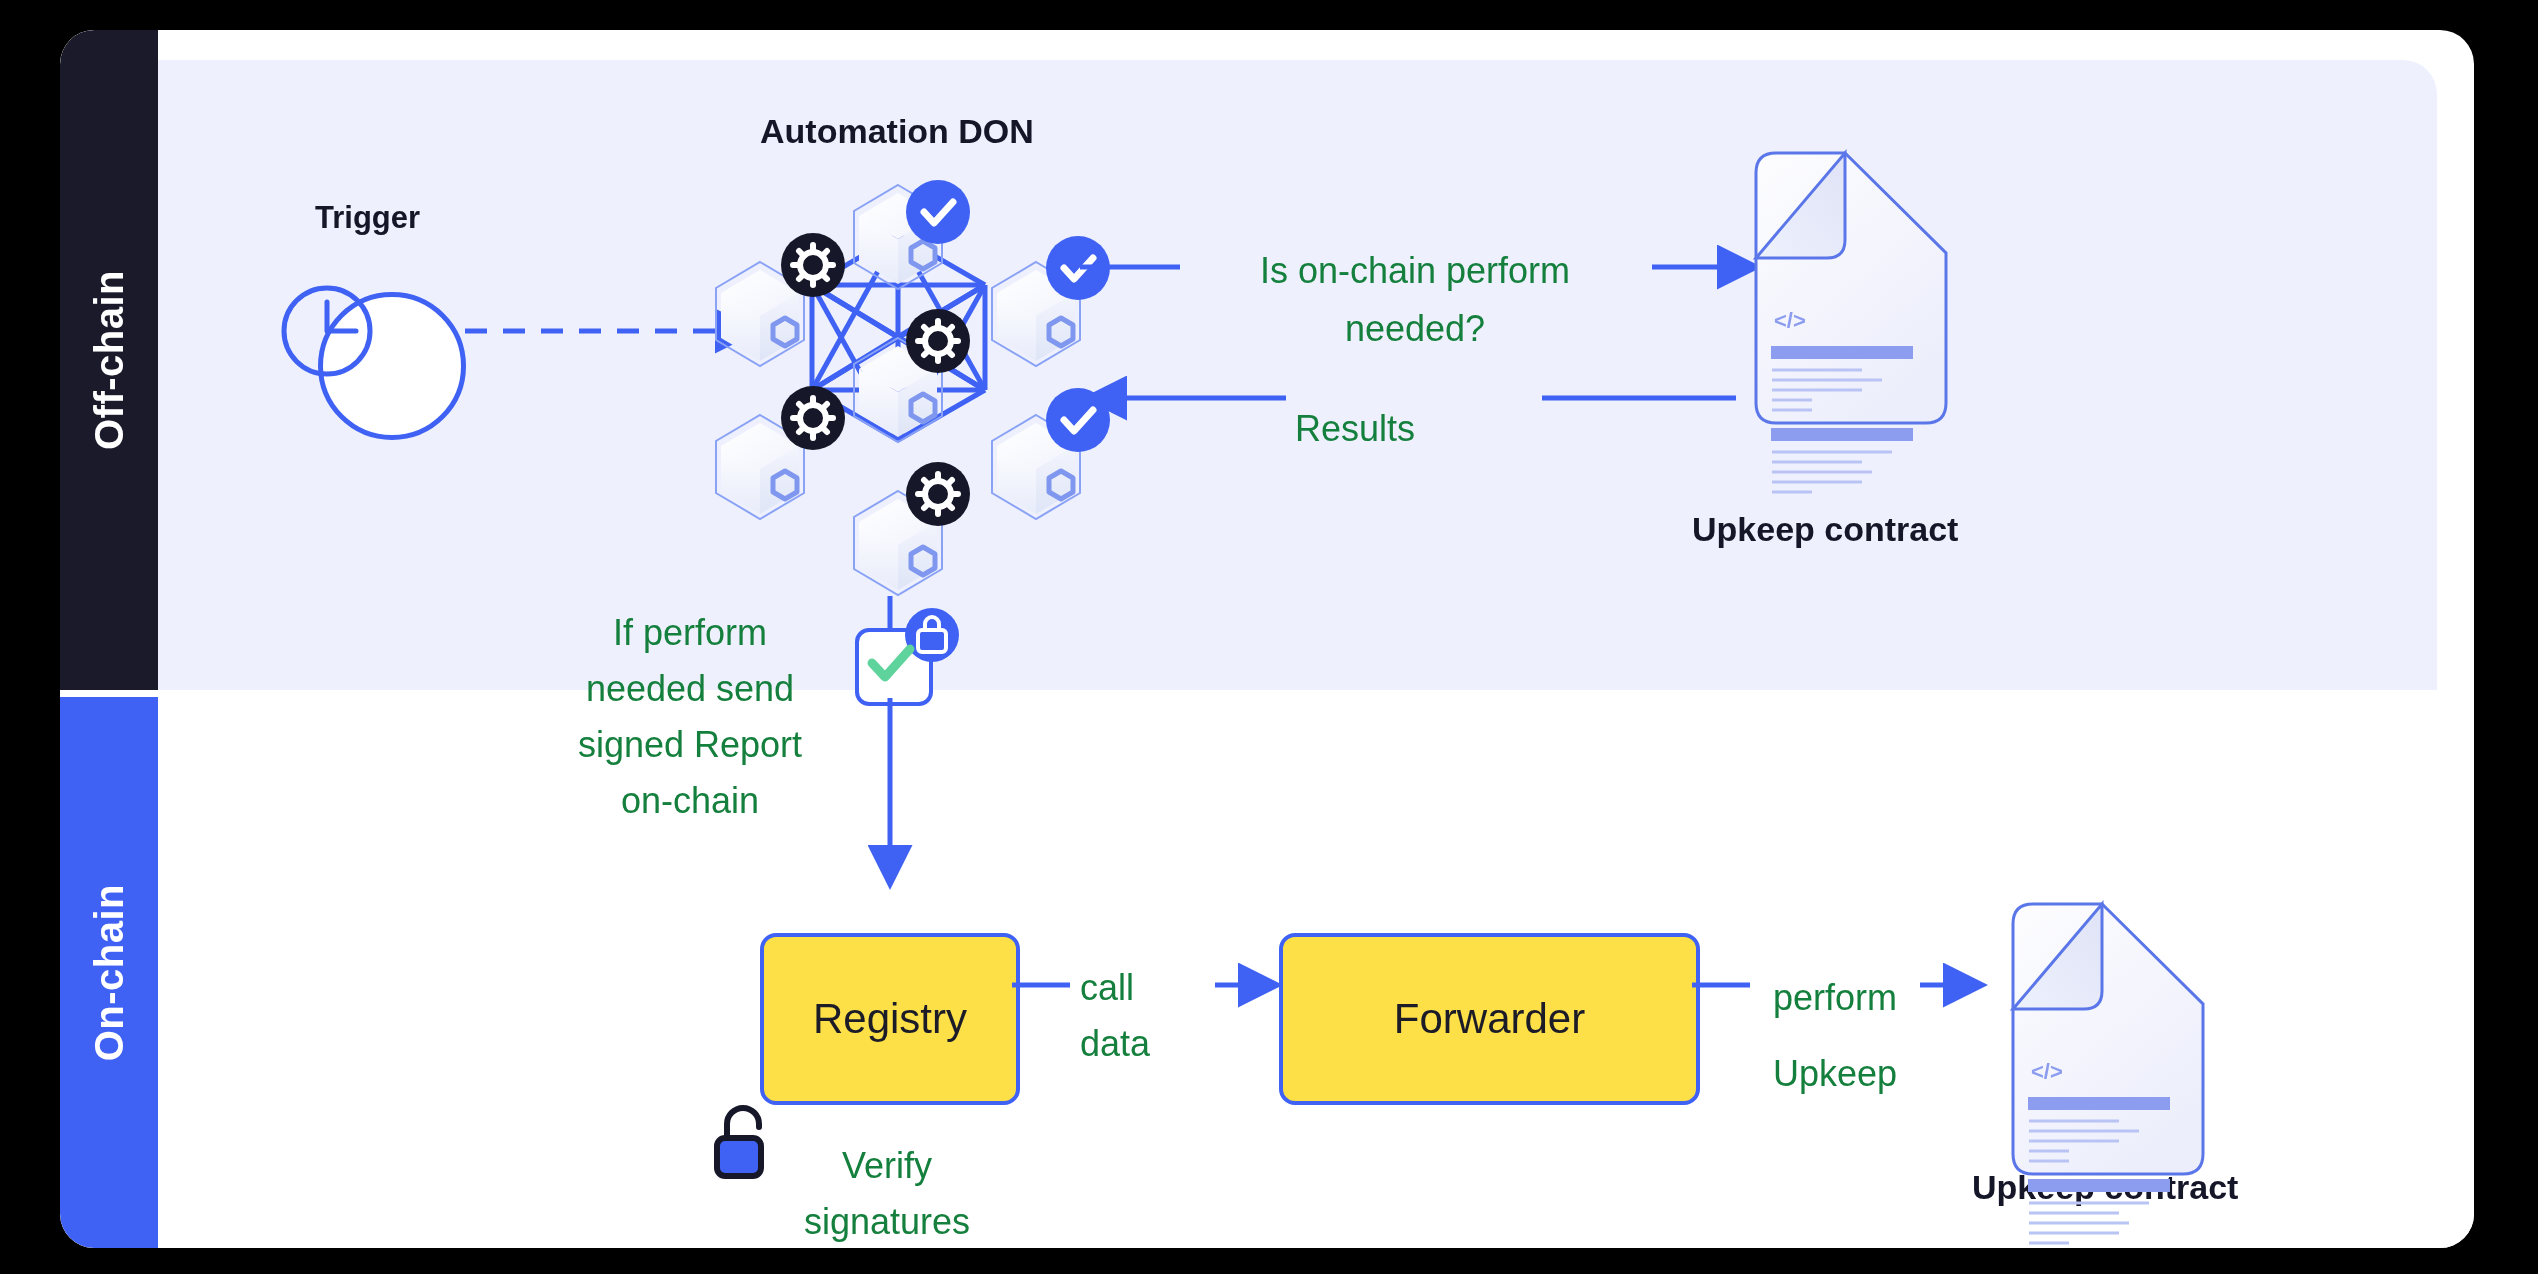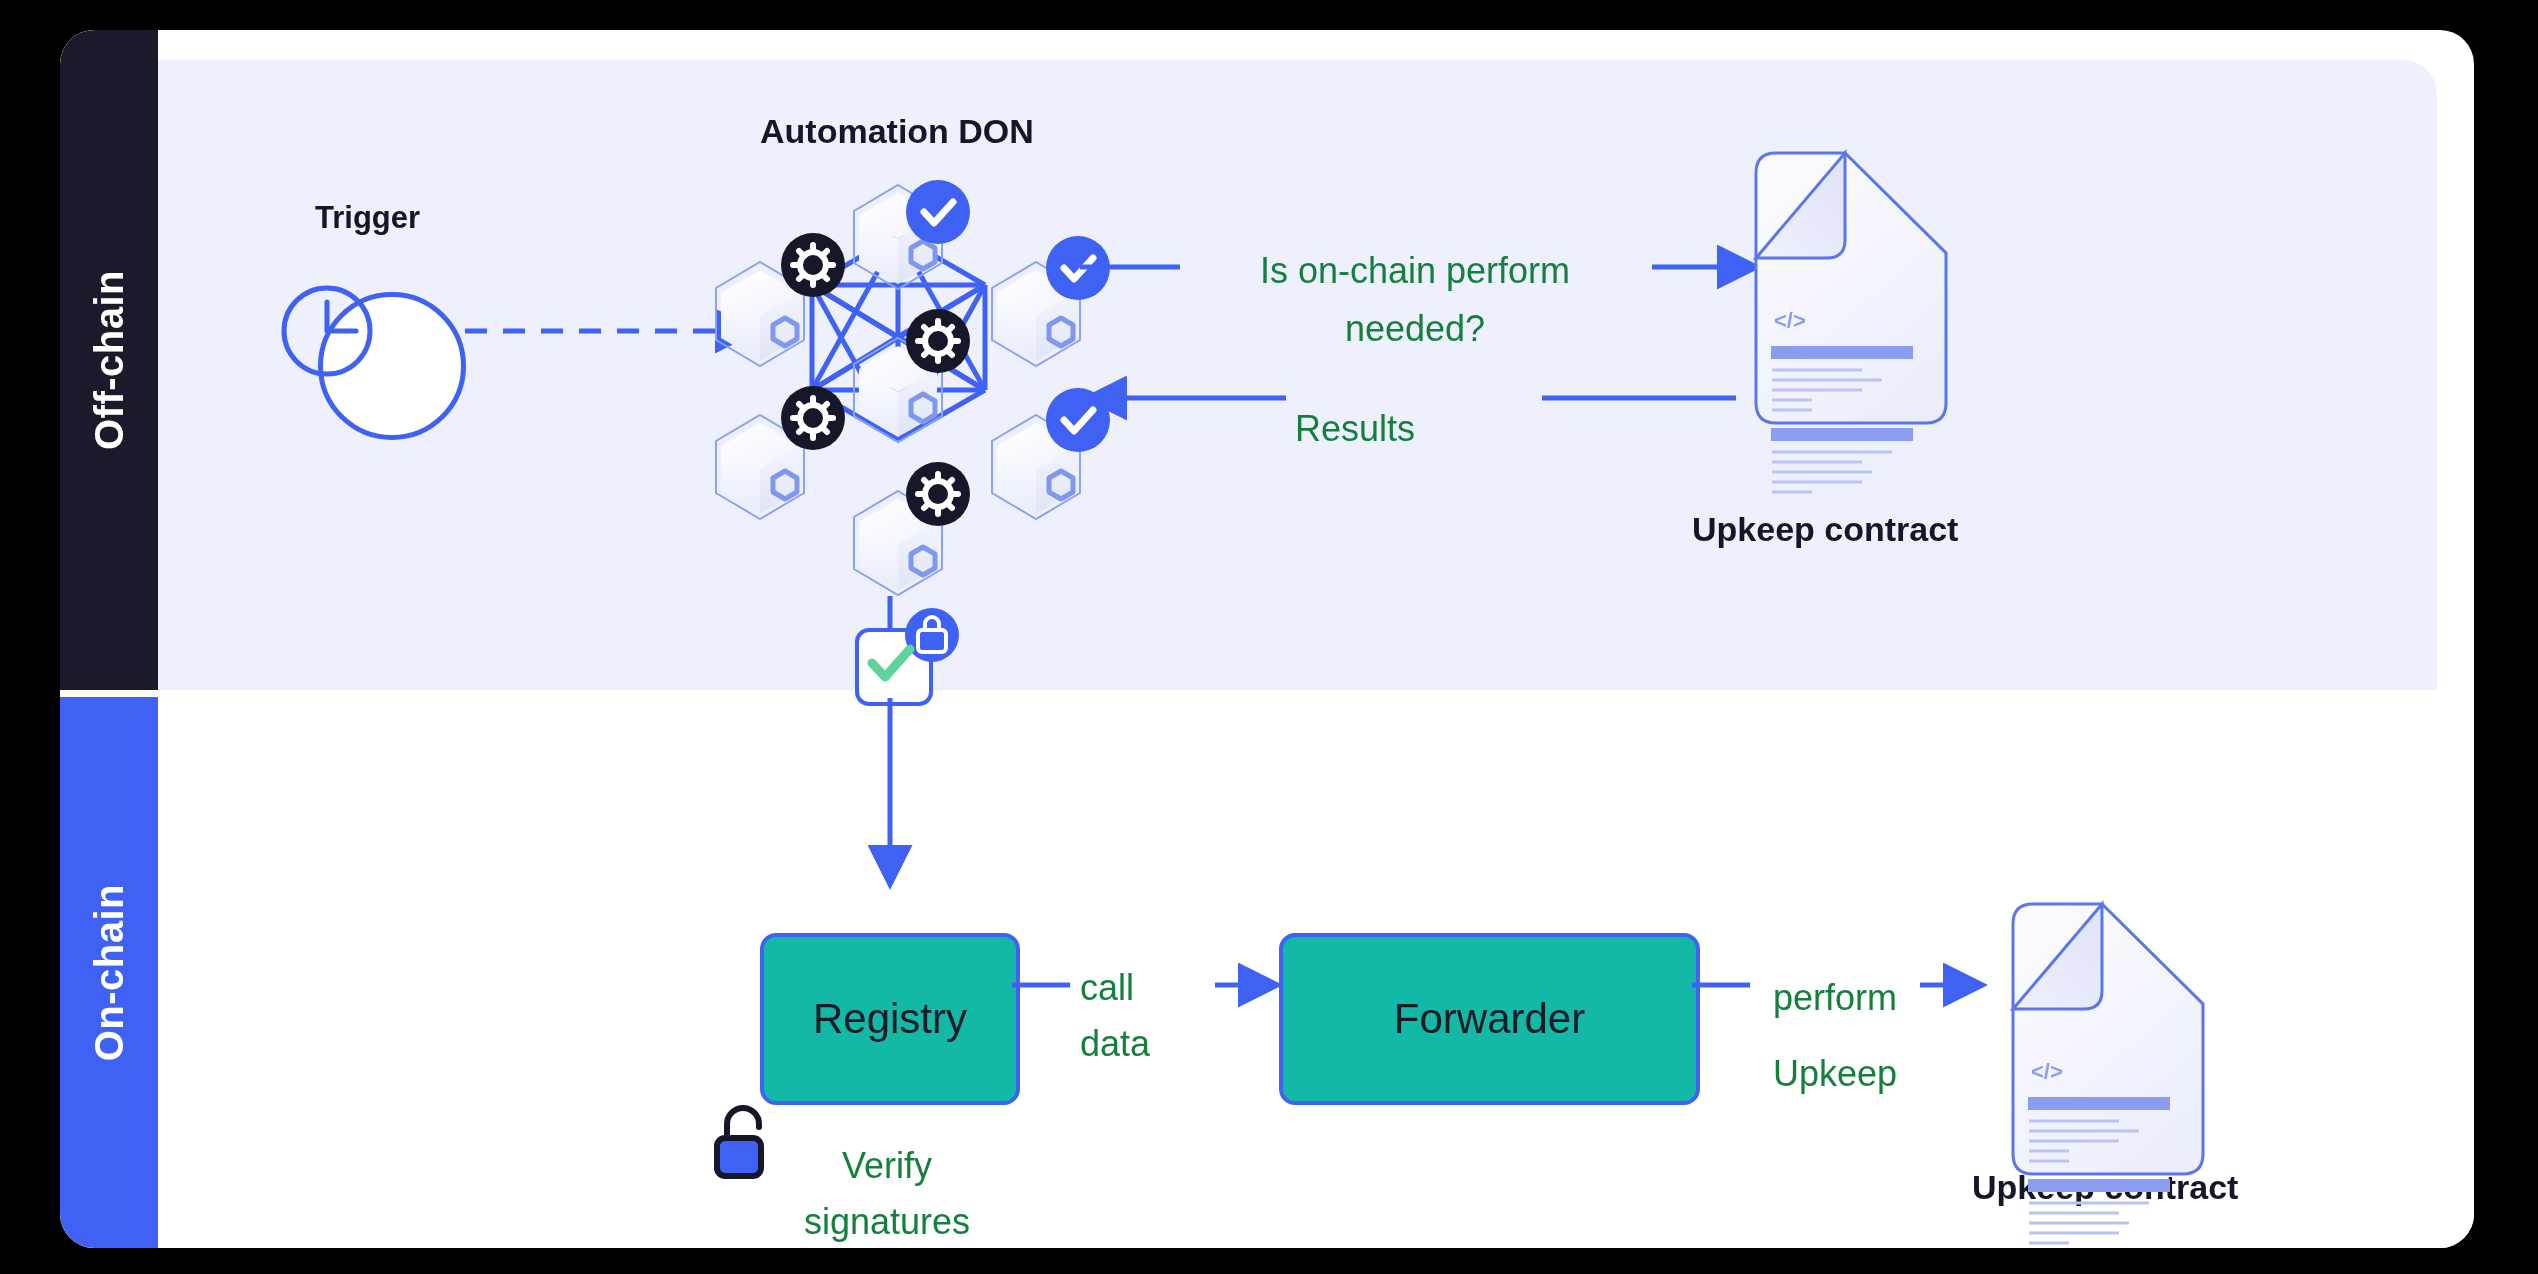--- a/index.html
+++ b/index.html
@@ -36,21 +36,21 @@
   #results-text{left:1235px;top:378px;font-size:36px;}
   #perform-text{left:480px;top:575px;font-size:36px;line-height:56px;text-align:center;width:300px;}
   #calldata-text{left:1020px;top:930px;font-size:36px;line-height:56px;text-align:left;width:120px;}
   #performupkeep-text{left:1680px;top:930px;font-size:36px;line-height:76px;text-align:center;width:190px;}
   #verify-text{left:722px;top:1108px;font-size:36px;line-height:56px;text-align:center;width:210px;}
 
   
   #trigger-circle{position:absolute;left:258px;top:262px;width:138px;height:138px;border:5px solid #3f62f4;border-radius:50%;background:#fff;}
 
   
-  .procbox{position:absolute;background:#14b8a6;border:4px solid #3f62f4;border-radius:16px;
+  .procbox{position:absolute;background:#fde047;border:4px solid #3f62f4;border-radius:16px;
            display:flex;align-items:center;justify-content:center;font-size:42px;color:#1c1c28;}
   #registry-box{left:700px;top:903px;width:252px;height:164px;}
   #forwarder-box{left:1219px;top:903px;width:413px;height:164px;}
 
   
   #report-badge{position:absolute;left:795px;top:598px;width:70px;height:70px;background:#fff;border:4px solid #3f62f4;border-radius:14px;}
   #report-lock{position:absolute;left:845px;top:578px;width:54px;height:54px;background:#3f62f4;border-radius:50%;}
 
   svg.ov{position:absolute;left:0;top:0;width:2414px;height:1218px;pointer-events:none;}
 </style>
@@ -69,20 +69,24 @@
     <div class="rail" id="rail-on">
       <span>On-chain</span>
     </div>
 
     <div class="lbl bold" id="trigger-title">Trigger</div>
     <div class="lbl bold" id="don-title">Automation DON</div>
     <div class="lbl grey" id="q-text">Is on-chain perform
 needed?</div>
     <div class="lbl grey" id="results-text">Results</div>
     <div class="lbl bold" id="upkeep-1-label">Upkeep contract</div>
+    <div class="lbl grey" id="perform-text">If perform
+needed send
+signed Report
+on-chain</div>
     <div class="lbl grey" id="calldata-text">call
 data</div>
     <div class="lbl grey" id="performupkeep-text">perform
 Upkeep</div>
     <div class="lbl grey" id="verify-text">Verify
 signatures</div>
     <div class="lbl bold" id="upkeep-2-label">Upkeep contract</div>
 
     <div class="procbox" id="registry-box">
       <span>Registry</span>

